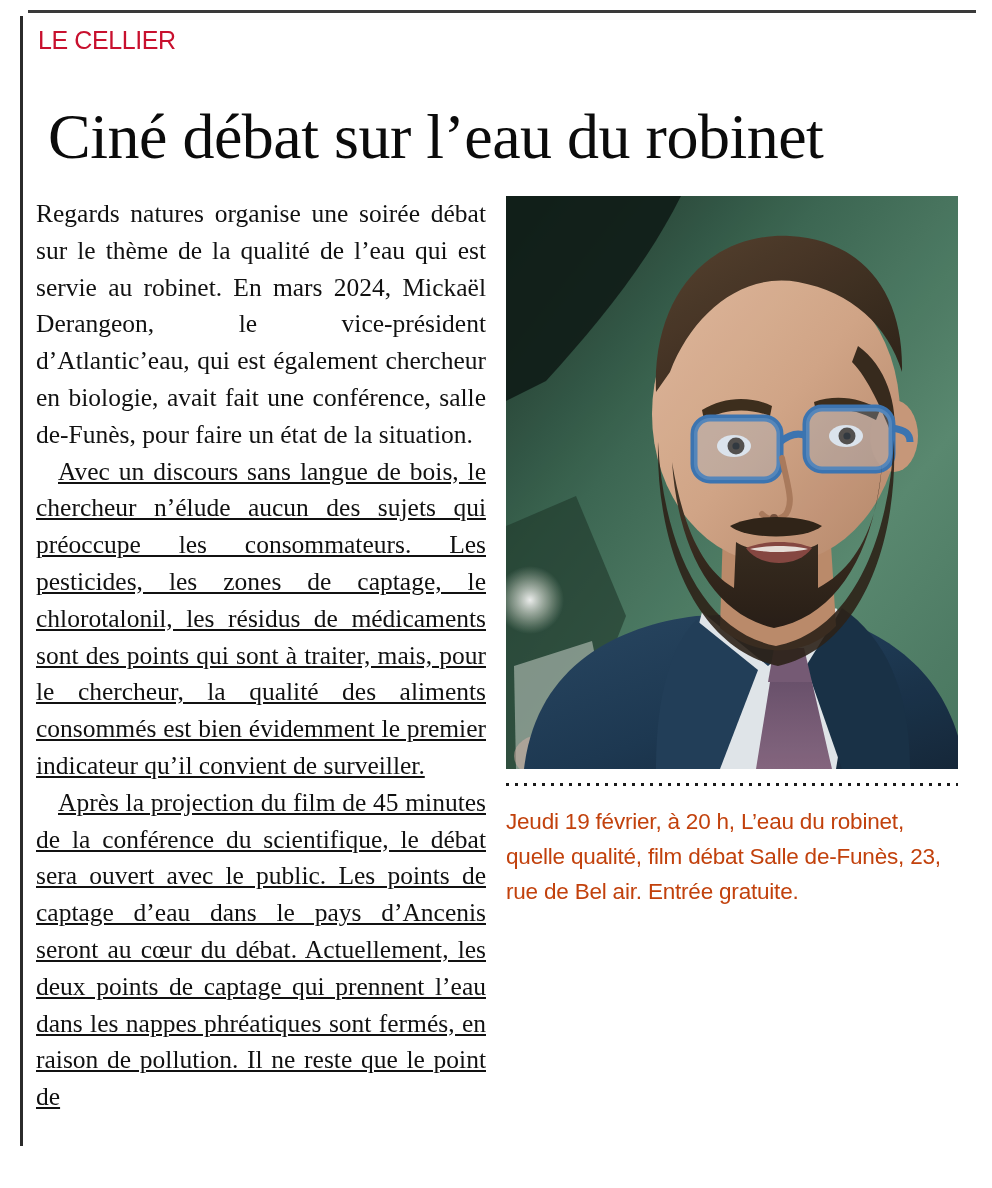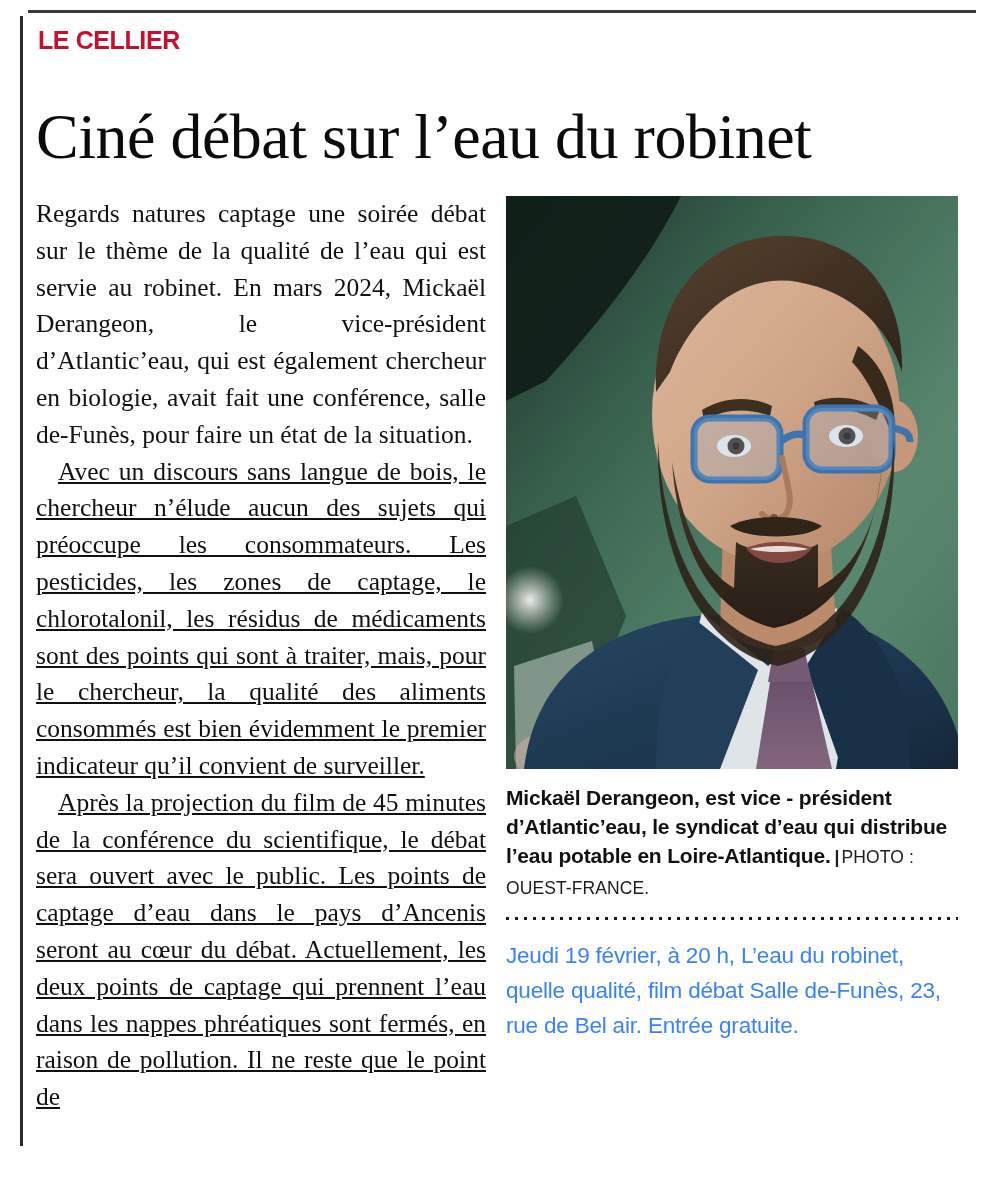--- a/index.html
+++ b/index.html
@@ -38,29 +38,29 @@
     height: 1130px;
     background: #2b2b2b;
   }
 
   
   .kicker {
     position: absolute;
     left: 38px;
     top: 28px;
     font-family: "Liberation Sans", "DejaVu Sans", sans-serif;
-    font-weight: 700;
+    font-weight: 400;
     font-size: 25px;
     letter-spacing: -0.4px;
     color: #c8102e;
     line-height: 1;
   }
   .headline {
     position: absolute;
-    left: 36px;
+    left: 48px;
     top: 60px;
     width: 930px;
     font-family: "Liberation Serif", "DejaVu Serif", serif;
     font-weight: 400;
     font-size: 64px;
     line-height: 1.06;
     letter-spacing: -0.5px;
     color: #0b0b0b;
     white-space: nowrap;
   }
@@ -142,39 +142,39 @@
       to right,
       #1a1a1a 0px, #1a1a1a 3px,
       rgba(0,0,0,0) 3px, rgba(0,0,0,0) 9px
     );
   }
 
   .practical {
     font-family: "Liberation Sans", "DejaVu Sans", sans-serif;
     font-size: 22.5px;
     line-height: 35px;
-    color: #3b82f6;
+    color: #c2410c;
     letter-spacing: -0.2px;
     margin: 0;
   }
 </style>
 </head>
 <body>
 
 <div class="page">
 
   <div class="top-rule"></div>
   <div class="left-rule"></div>
 
   <div class="kicker">LE CELLIER</div>
 
   <h1 class="headline">Ciné débat sur l’eau du robinet</h1>
 
   <div class="col-left">
-    <p class="body-text">Regards natures captage une soi­rée débat sur le thème de la qualité de l’eau qui est servie au robinet. En mars 2024, Mickaël Derangeon, le vice-président d’Atlantic’eau, qui est également chercheur en bio­logie, avait fait une conférence, sal­le de-Funès, pour faire un état de la situation.</p>
+    <p class="body-text">Regards natures organise une soi­rée débat sur le thème de la qualité de l’eau qui est servie au robinet. En mars 2024, Mickaël Derangeon, le vice-président d’Atlantic’eau, qui est également chercheur en bio­logie, avait fait une conférence, sal­le de-Funès, pour faire un état de la situation.</p>
     <p class="body-text">Avec un discours sans langue de bois, le chercheur n’élude aucun des sujets qui préoccupe les con­sommateurs. Les pesticides, les zo­nes de captage, le chlorotalonil, les résidus de médicaments sont des points qui sont à traiter, mais, pour le chercheur, la qualité des ali­ments consommés est bien évi­demment le premier indicateur qu’il convient de surveiller.</p>
     <p class="body-text">Après la projection du film de 45 minutes de la conférence du scientifique, le débat sera ouvert avec le public. Les points de captage d’eau dans le pays d’Ancenis seront au cœur du débat. Actuellement, les deux points de captage qui pren­nent l’eau dans les nappes phréati­ques sont fermés, en raison de pol­lution. Il ne reste que le point de</p>
   </div>
 
   <div class="col-right">
 
     <div class="photo-frame">
       <svg viewBox="0 0 452 573" preserveAspectRatio="xMidYMid slice">
         <defs>
           <linearGradient id="bgGreen" x1="0" y1="0" x2="1" y2="1">
@@ -269,23 +269,20 @@
 
         <path d="M224,330 C244,318 296,318 316,330 C300,344 240,344 224,330 Z" fill="#32261a"></path>
 
         <path d="M240,352 C258,344 290,344 306,352 C292,372 254,372 240,352 Z" fill="#8b4a44"></path>
         <path d="M244,353 C260,349 288,349 302,353 C288,357 258,357 244,353 Z" fill="#f0e6e0"></path>
 
         <rect x="0" y="0" width="452" height="573" fill="#000000" opacity="0.04"></rect>
       </svg>
     </div>
 
-    <div class="caption">
-      <span>Mickaël Derangeon, est vice - président d’Atlantic’eau, le syndicat d’eau qui dis­tribue l’eau potable en Loire-Atlanti­que.</span><span class="credit"><span class="bar">|</span><span>PHOTO : OUEST-FRANCE.</span></span>
-    </div>
 
 
     <div class="dotted-sep"></div>
 
     <p class="practical">Jeudi 19 février, à 20 h, L’eau du robinet, quelle qualité, film débat Salle de-Funès, 23, rue de Bel air. Entrée gratuite.</p>
   </div>
 
 </div>
 
 </body></html>

